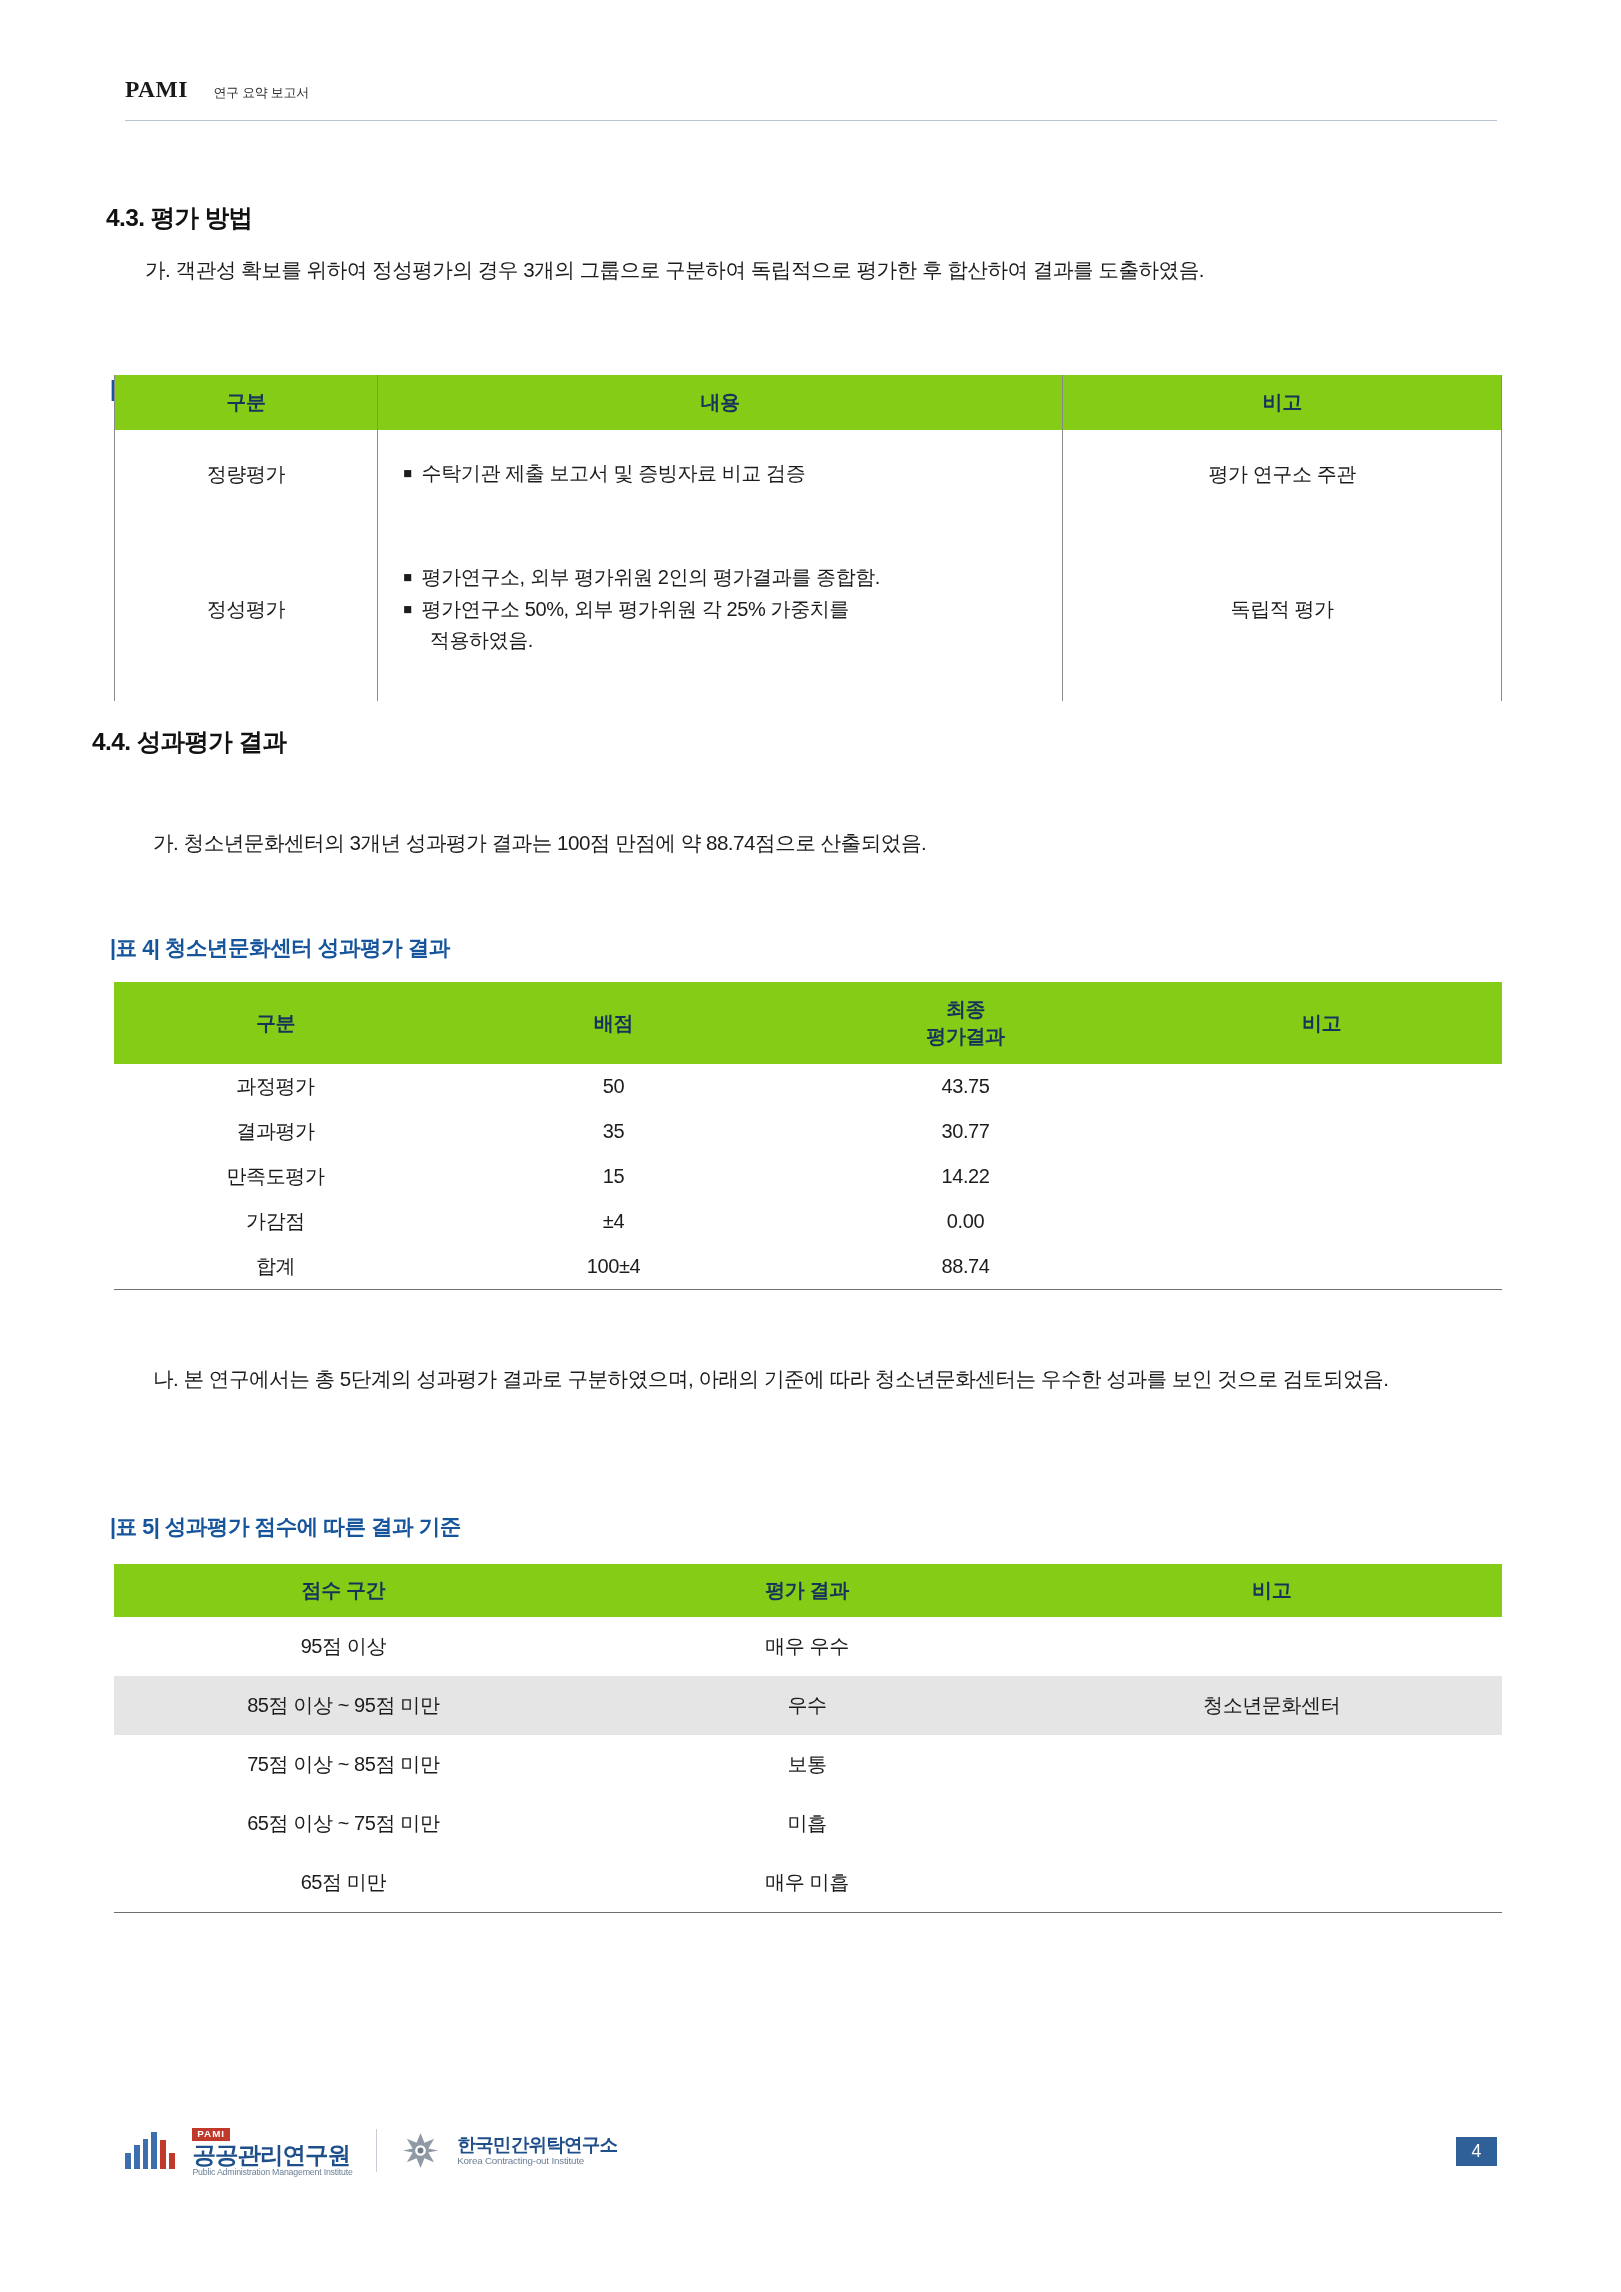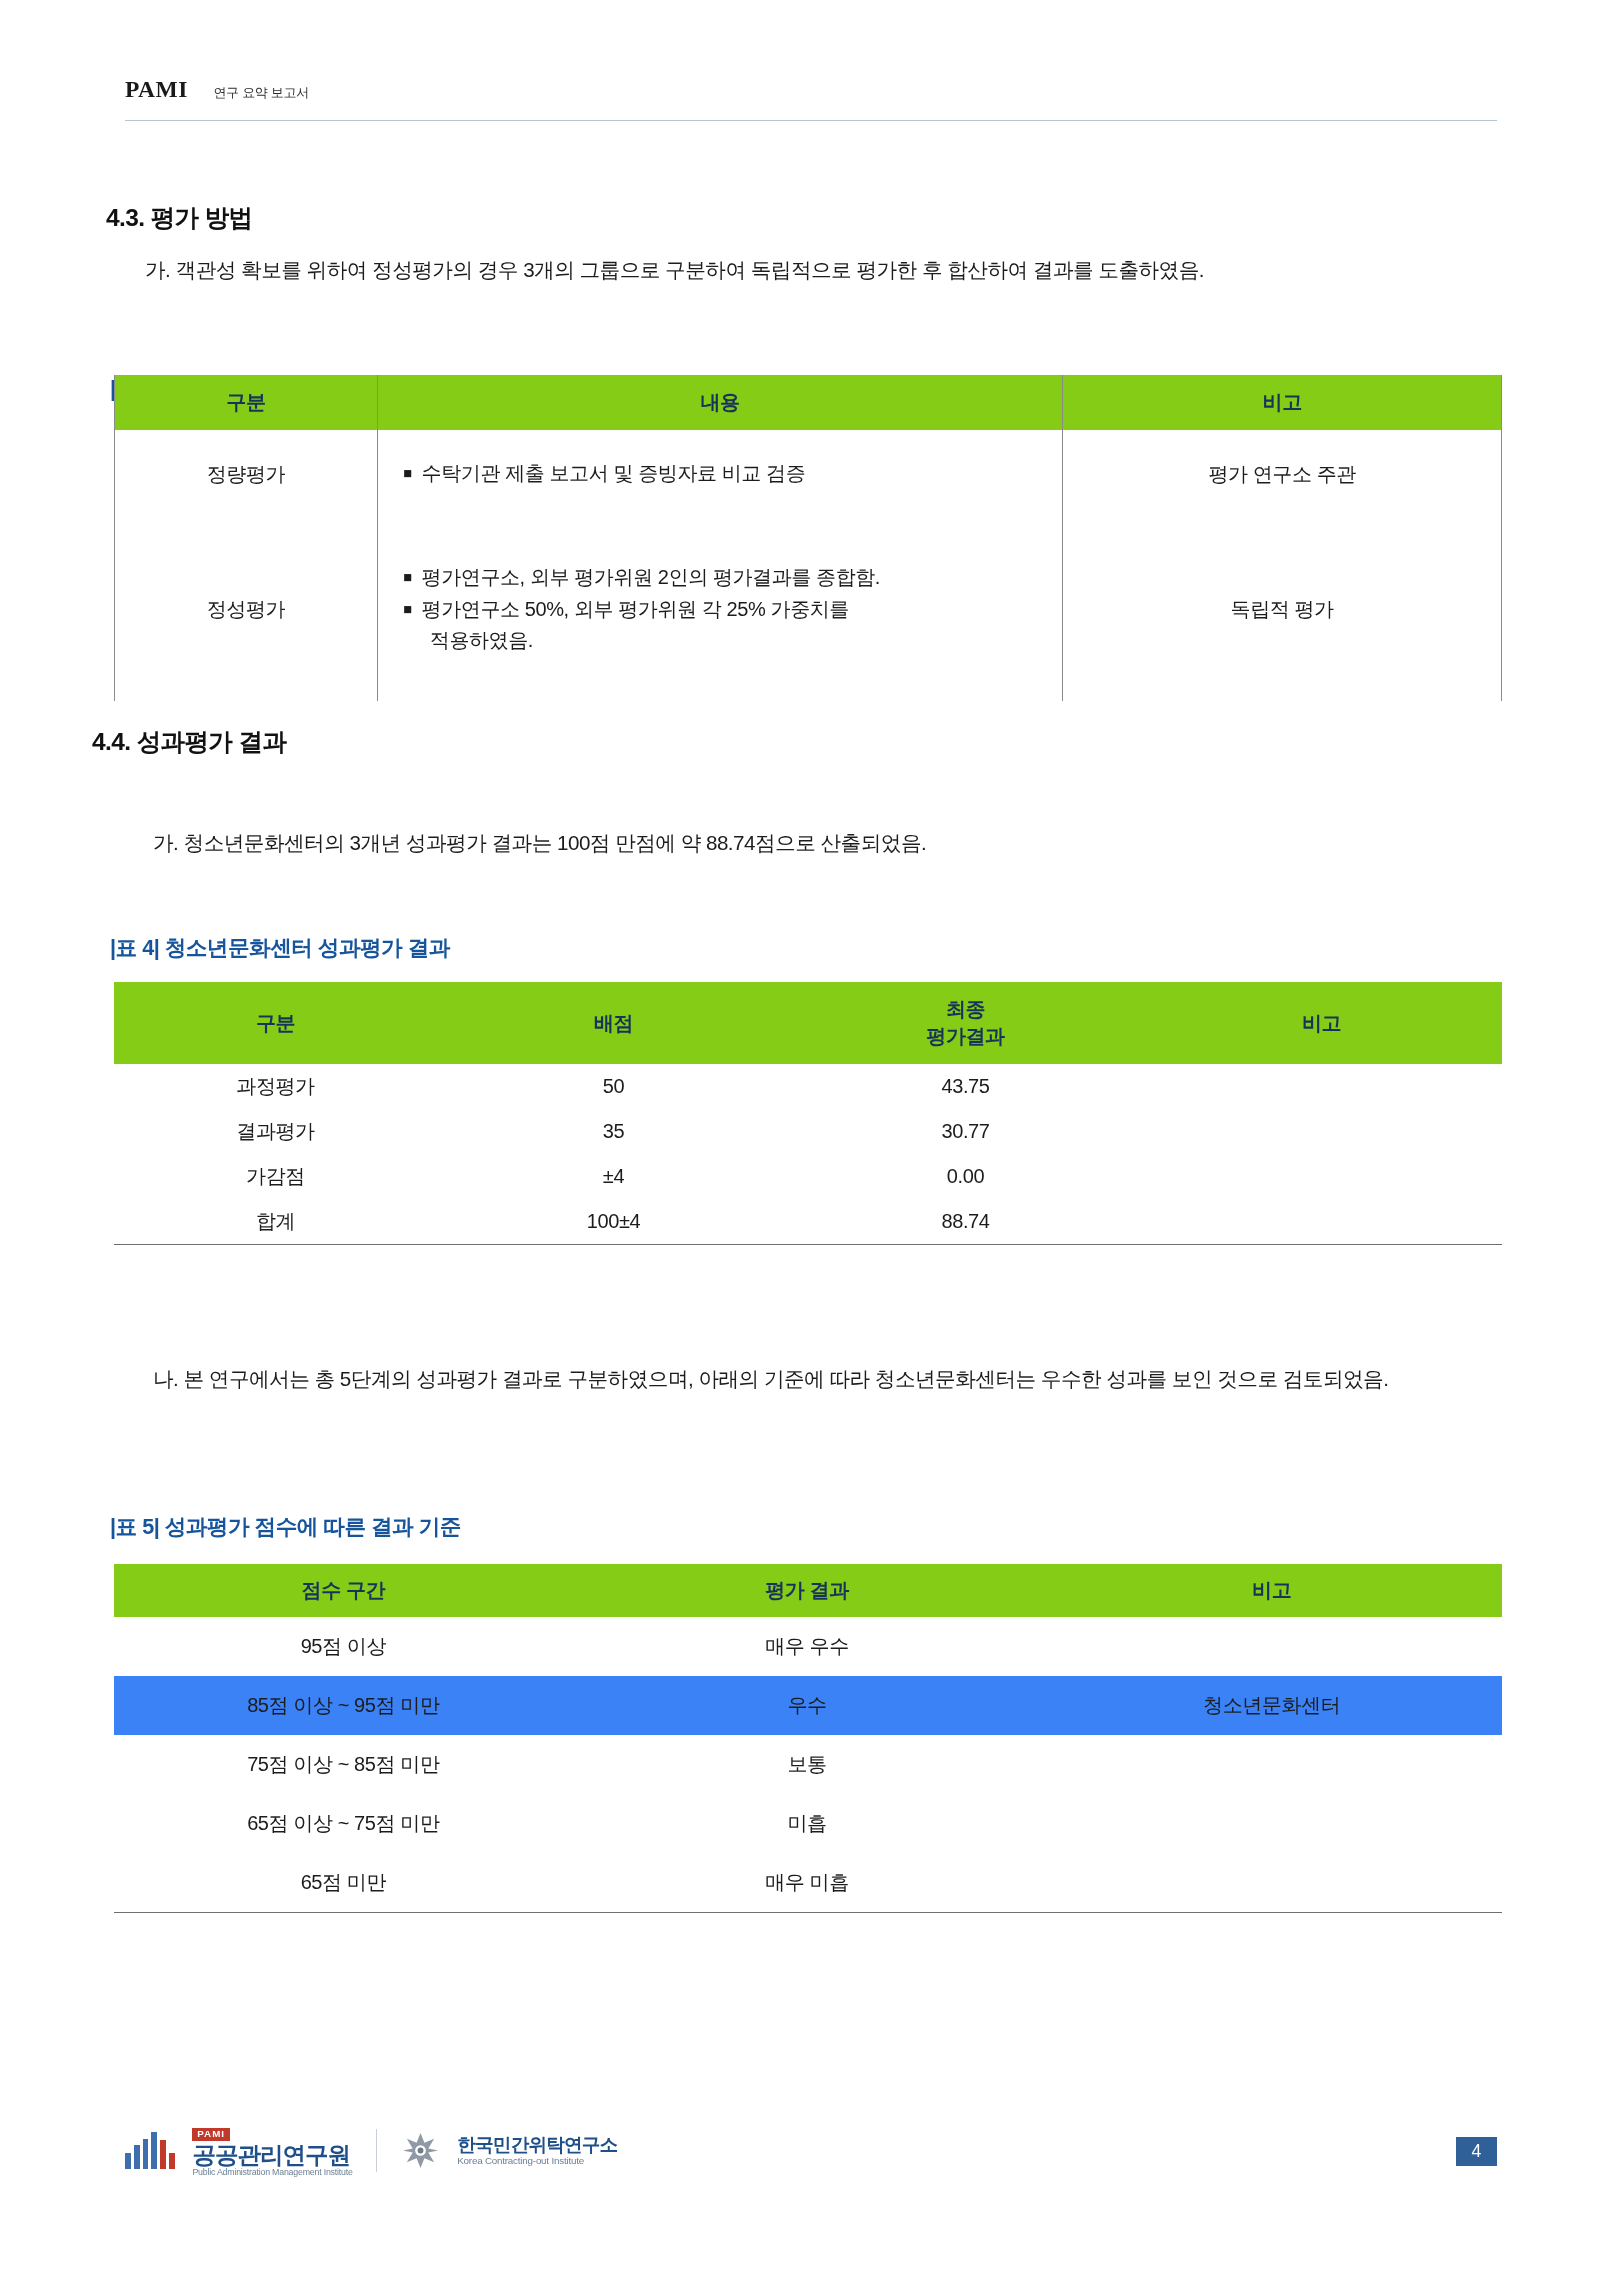--- a/index.html
+++ b/index.html
@@ -146,21 +146,21 @@
   .t5 th {
     height: 53px;
     border-top: 1.5px solid #6f6f6f;
     border-bottom: 1px solid #6f6f6f;
   }
   .t5 td {
     height: 59px;
     text-align: center;
     border-bottom: 1px solid #c2c2c2;
   }
-  .t5 tr.highlight td { background: #3b82f6; }
+  .t5 tr.highlight td { background: #e5e5e5; }
   .t5 tr:last-child td { border-bottom: 1.5px solid #6f6f6f; }
 
   .bullet-line { display: block; }
   .bullet-sq { margin-right: 9.8px; font-size: 14.7px; vertical-align: 2px; }
   .indent-cont { display: block; padding-left: 26.5px; }
 
   
   .footer {
     position: absolute;
     left: 125px;
@@ -335,20 +335,26 @@
       <tr>
         <td>과정평가</td>
         <td>50</td>
         <td>43.75</td>
         <td></td>
       </tr>
       <tr>
         <td>결과평가</td>
         <td>35</td>
         <td>30.77</td>
+        <td></td>
+      </tr>
+      <tr>
+        <td>만족도평가</td>
+        <td>15</td>
+        <td>14.22</td>
         <td></td>
       </tr>
       <tr>
         <td>가감점</td>
         <td>±4</td>
         <td>0.00</td>
         <td></td>
       </tr>
       <tr>
         <td>합계</td>

